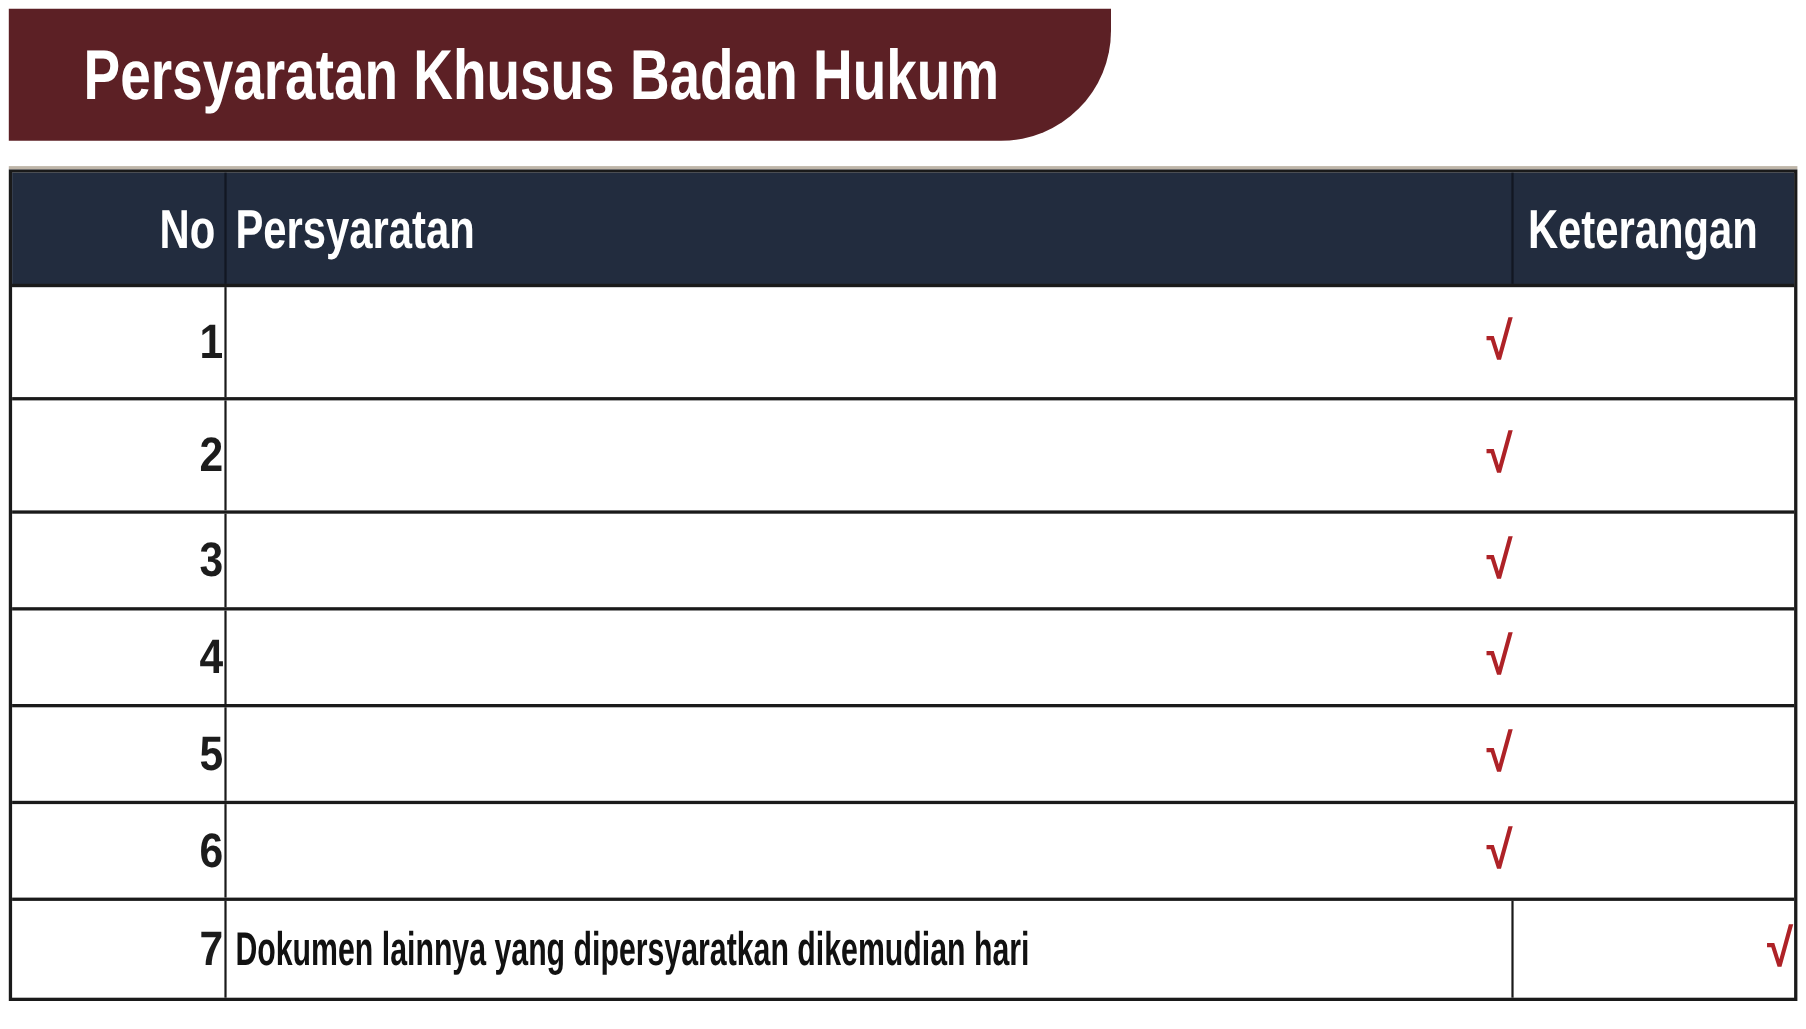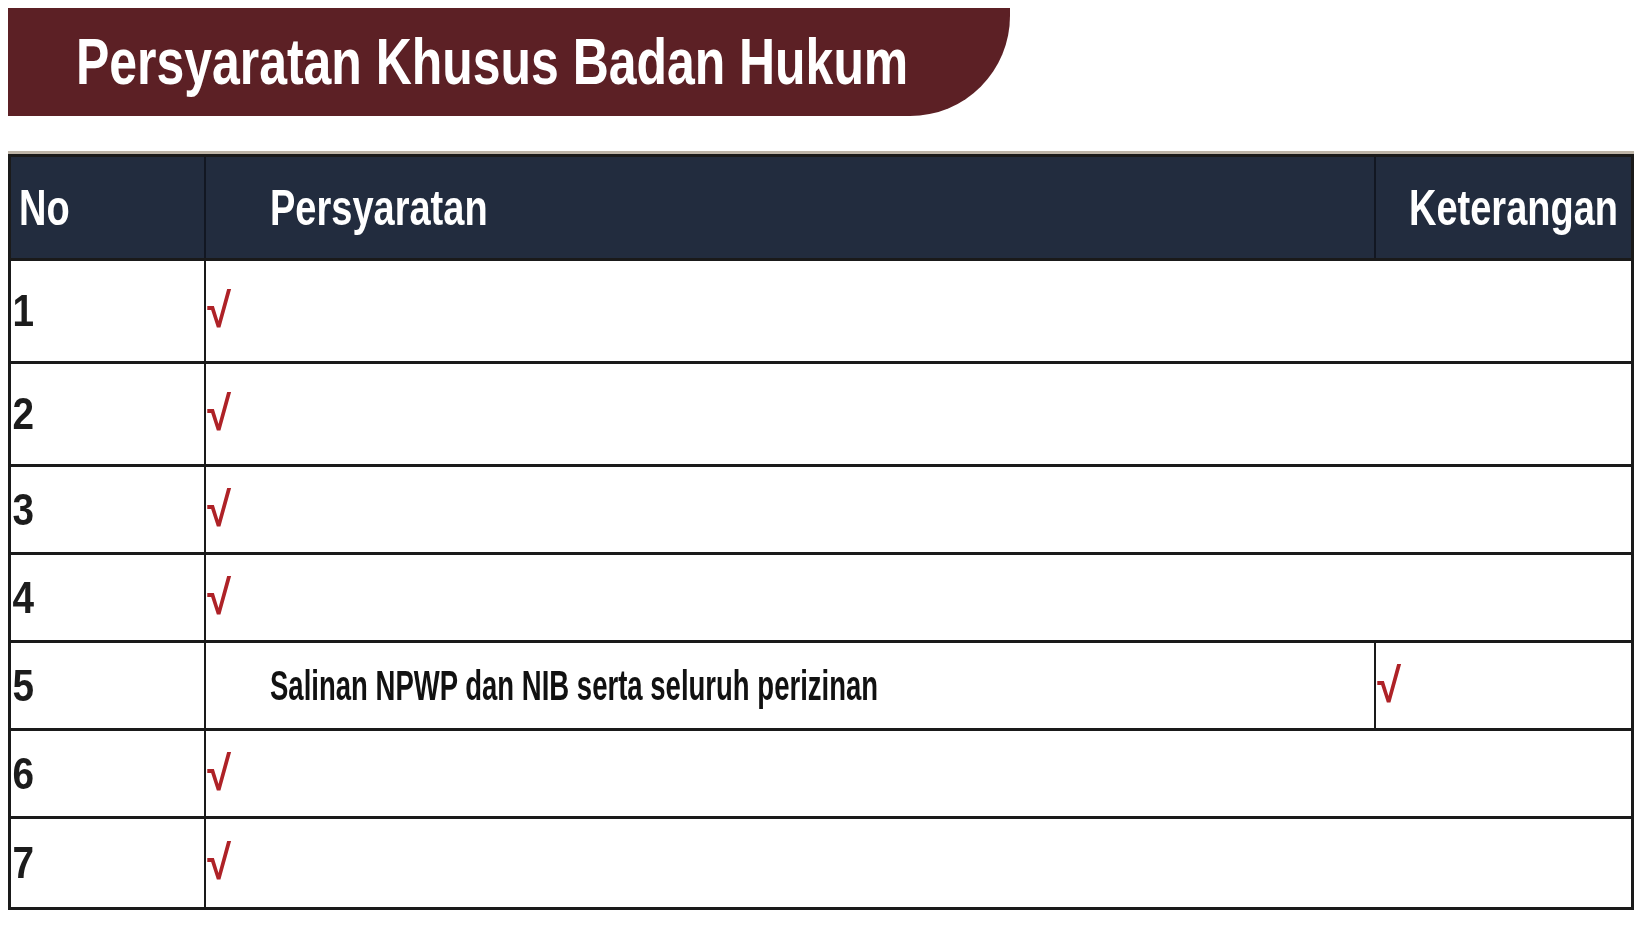--- a/index.html
+++ b/index.html
@@ -8,21 +8,21 @@
     background: #ffffff;
     font-family: "Liberation Sans", sans-serif;
     overflow: hidden;
     position: relative;
   }
 
   
   .banner {
     position: absolute;
     left: 8px; top: 8px;
-    width: 1002px; height: 108px;
+    width: 1002px; height: 120px;
     background: var(--banner-bg, #5C2025);
     border-bottom-right-radius: 100px;
     display: flex;
     align-items: center;
   }
   .banner-title {
     color: #ffffff;
     font-weight: bold;
     font-size: 64px;
     white-space: nowrap;
@@ -51,22 +51,22 @@
     grid-template-columns: 195px 1170px 1fr;
     border-bottom: 3px solid #1a1a1a;
   }
   .trow:last-child { border-bottom: none; }
 
   .cell {
     display: flex;
     align-items: center;
     overflow: hidden;
   }
-  .cell.c-no, .cell.c-ket { justify-content: flex-start; }
-  .cell.c-per { justify-content: flex-start; padding-left: 28px; margin-left: 36px; }
+  .cell.c-no, .cell.c-ket { justify-content: flex-end; }
+  .cell.c-per { justify-content: flex-start; padding-left: 8px; }
   .cell.c-no, .cell.c-per { border-right: 2px solid #1a1a1a; }
 
   
   .trow.header { background: var(--header-bg, #222C3E); height: 104px; }
   .trow.header .cell.c-no,
   .trow.header .cell.c-per { border-right-color: #121722; }
   .hdr-text {
     color: #ffffff;
     font-weight: bold;
     font-size: 50px;
@@ -161,39 +161,39 @@
     </div>
     <div class="cell c-ket">
       <span class="check-glyph">√</span>
     </div>
   </div>
 
   <div class="trow norm">
     <div class="cell c-no">
       <span class="num-text">5</span>
     </div>
-    <div class="cell c-per">
-      <span class="req-text">Salinan NPWP dan NIB serta seluruh perizinan</span>
-    </div>
     <div class="cell c-ket">
       <span class="check-glyph">√</span>
     </div>
   </div>
 
   <div class="trow norm">
     <div class="cell c-no">
       <span class="num-text">6</span>
     </div>
     <div class="cell c-ket">
       <span class="check-glyph">√</span>
     </div>
   </div>
 
   <div class="trow norm">
     <div class="cell c-no">
       <span class="num-text">7</span>
     </div>
+    <div class="cell c-per">
+      <span class="req-text">Dokumen lainnya yang dipersyaratkan dikemudian hari</span>
+    </div>
     <div class="cell c-ket">
       <span class="check-glyph">√</span>
     </div>
   </div>
 
 </div>
 
 </body></html>

